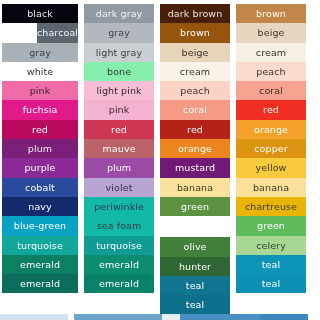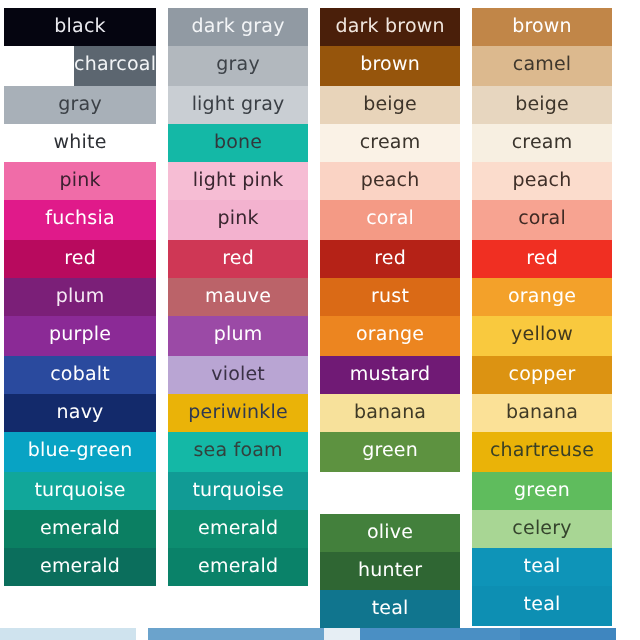--- a/index.html
+++ b/index.html
@@ -80,62 +80,60 @@
         <div class="swatch" style="background: rgb(19, 42, 107); color: rgb(255, 255, 255);">navy</div>
         <div class="swatch" style="background: rgb(8, 163, 196); color: rgb(255, 255, 255);">blue-green</div>
         <div class="swatch" style="background: rgb(17, 167, 154); color: rgb(255, 255, 255);">turquoise</div>
         <div class="swatch" style="background: rgb(11, 127, 98); color: rgb(255, 255, 255);">emerald</div>
         <div class="swatch" style="background: rgb(11, 110, 92); color: rgb(255, 255, 255);">emerald</div>
       </div>
       <div class="palette-column">
         <div class="swatch" style="background: rgb(145, 154, 163); color: rgb(243, 245, 247);">dark gray</div>
         <div class="swatch" style="background: rgb(178, 184, 190); color: rgb(61, 66, 72);">gray</div>
         <div class="swatch" style="background: rgb(201, 206, 211); color: rgb(58, 63, 69);">light gray</div>
-        <div class="swatch" style="background: #14b8a6; color: rgb(51, 55, 60);">bone</div>
+        <div class="swatch" style="background: #86efac; color: rgb(51, 55, 60);">bone</div>
         <div class="swatch" style="background: rgb(246, 189, 212); color: rgb(58, 38, 48);">light pink</div>
         <div class="swatch" style="background: rgb(243, 178, 207); color: rgb(58, 38, 48);">pink</div>
         <div class="swatch" style="background: rgb(207, 55, 85); color: rgb(255, 255, 255);">red</div>
         <div class="swatch" style="background: rgb(187, 99, 105); color: rgb(255, 255, 255);">mauve</div>
         <div class="swatch" style="background: rgb(155, 74, 166); color: rgb(255, 255, 255);">plum</div>
         <div class="swatch" style="background: rgb(185, 165, 211); color: rgb(58, 49, 69);">violet</div>
-        <div class="swatch" style="background: #eab308; color: rgb(47, 57, 80);">periwinkle</div>
+        <div class="swatch" style="background: #14b8a6; color: rgb(47, 57, 80);">periwinkle</div>
         <div class="swatch" style="background: #14b8a6; color: rgb(51, 65, 61);">sea foam</div>
         <div class="swatch" style="background: rgb(17, 155, 149); color: rgb(255, 255, 255);">turquoise</div>
         <div class="swatch" style="background: rgb(13, 141, 112); color: rgb(255, 255, 255);">emerald</div>
         <div class="swatch" style="background: rgb(10, 130, 105); color: rgb(255, 255, 255);">emerald</div>
       </div>
       <div class="palette-column">
         <div class="swatch" style="background: rgb(74, 31, 10); color: rgb(240, 230, 222);">dark brown</div>
         <div class="swatch" style="background: rgb(150, 85, 12); color: rgb(255, 255, 255);">brown</div>
         <div class="swatch" style="background: rgb(232, 212, 186); color: rgb(61, 52, 42);">beige</div>
         <div class="swatch" style="background: rgb(250, 242, 230); color: rgb(58, 52, 44);">cream</div>
         <div class="swatch" style="background: rgb(250, 211, 196); color: rgb(63, 47, 40);">peach</div>
         <div class="swatch" style="background: rgb(244, 154, 133); color: rgb(255, 255, 255);">coral</div>
         <div class="swatch" style="background: rgb(181, 34, 23); color: rgb(255, 255, 255);">red</div>
-        <div class="swatch" style="background: rgb(218, 106, 22); color: rgb(255, 255, 255);">rust</div>
         <div class="swatch" style="background: rgb(236, 133, 32); color: rgb(255, 255, 255);">orange</div>
         <div class="swatch" style="background: #701a75; color: rgb(255, 255, 255);">mustard</div>
         <div class="swatch" style="background: rgb(247, 225, 155); color: rgb(63, 58, 38);">banana</div>
         <div class="swatch" style="background: rgb(93, 146, 64); color: rgb(255, 255, 255);">green</div>
         <div class="swatch" style="background: rgb(67, 128, 60); color: rgb(255, 255, 255); margin-top: 21px;">olive</div>
         <div class="swatch" style="background: rgb(47, 102, 51); color: rgb(255, 255, 255);">hunter</div>
         <div class="swatch" style="background: rgb(16, 117, 142); color: rgb(255, 255, 255);">teal</div>
         <div class="swatch" style="background: rgb(13, 111, 138); color: rgb(255, 255, 255);">teal</div>
       </div>
       <div class="palette-column">
         <div class="swatch" style="background: rgb(193, 134, 72); color: rgb(255, 255, 255);">brown</div>
-        <div class="swatch" style="background: rgb(220, 185, 142); color: rgb(63, 55, 44);">camel</div>
         <div class="swatch" style="background: rgb(231, 214, 191); color: rgb(61, 53, 43);">beige</div>
         <div class="swatch" style="background: rgb(247, 239, 225); color: rgb(58, 52, 44);">cream</div>
         <div class="swatch" style="background: rgb(251, 220, 204); color: rgb(63, 47, 40);">peach</div>
         <div class="swatch" style="background: rgb(247, 163, 145); color: rgb(63, 42, 36);">coral</div>
         <div class="swatch" style="background: rgb(240, 47, 34); color: rgb(255, 255, 255);">red</div>
         <div class="swatch" style="background: rgb(243, 161, 42); color: rgb(255, 255, 255);">orange</div>
+        <div class="swatch" style="background: rgb(220, 147, 18); color: rgb(255, 255, 255);">copper</div>
         <div class="swatch" style="background: rgb(249, 201, 62); color: rgb(64, 56, 31);">yellow</div>
-        <div class="swatch" style="background: rgb(220, 147, 18); color: rgb(255, 255, 255);">copper</div>
         <div class="swatch" style="background: rgb(251, 225, 151); color: rgb(63, 58, 38);">banana</div>
         <div class="swatch" style="background: #eab308; color: rgb(58, 64, 38);">chartreuse</div>
         <div class="swatch" style="background: rgb(95, 188, 93); color: rgb(255, 255, 255);">green</div>
         <div class="swatch" style="background: rgb(168, 214, 148); color: rgb(53, 68, 45);">celery</div>
         <div class="swatch" style="background: rgb(14, 148, 184); color: rgb(255, 255, 255);">teal</div>
         <div class="swatch" style="background: rgb(13, 143, 179); color: rgb(255, 255, 255);">teal</div>
       </div>
     </div>
   <div class="bottom-strip">
       <div class="strip-seg" style="background: rgb(207, 227, 238); width: 68px;"></div>

